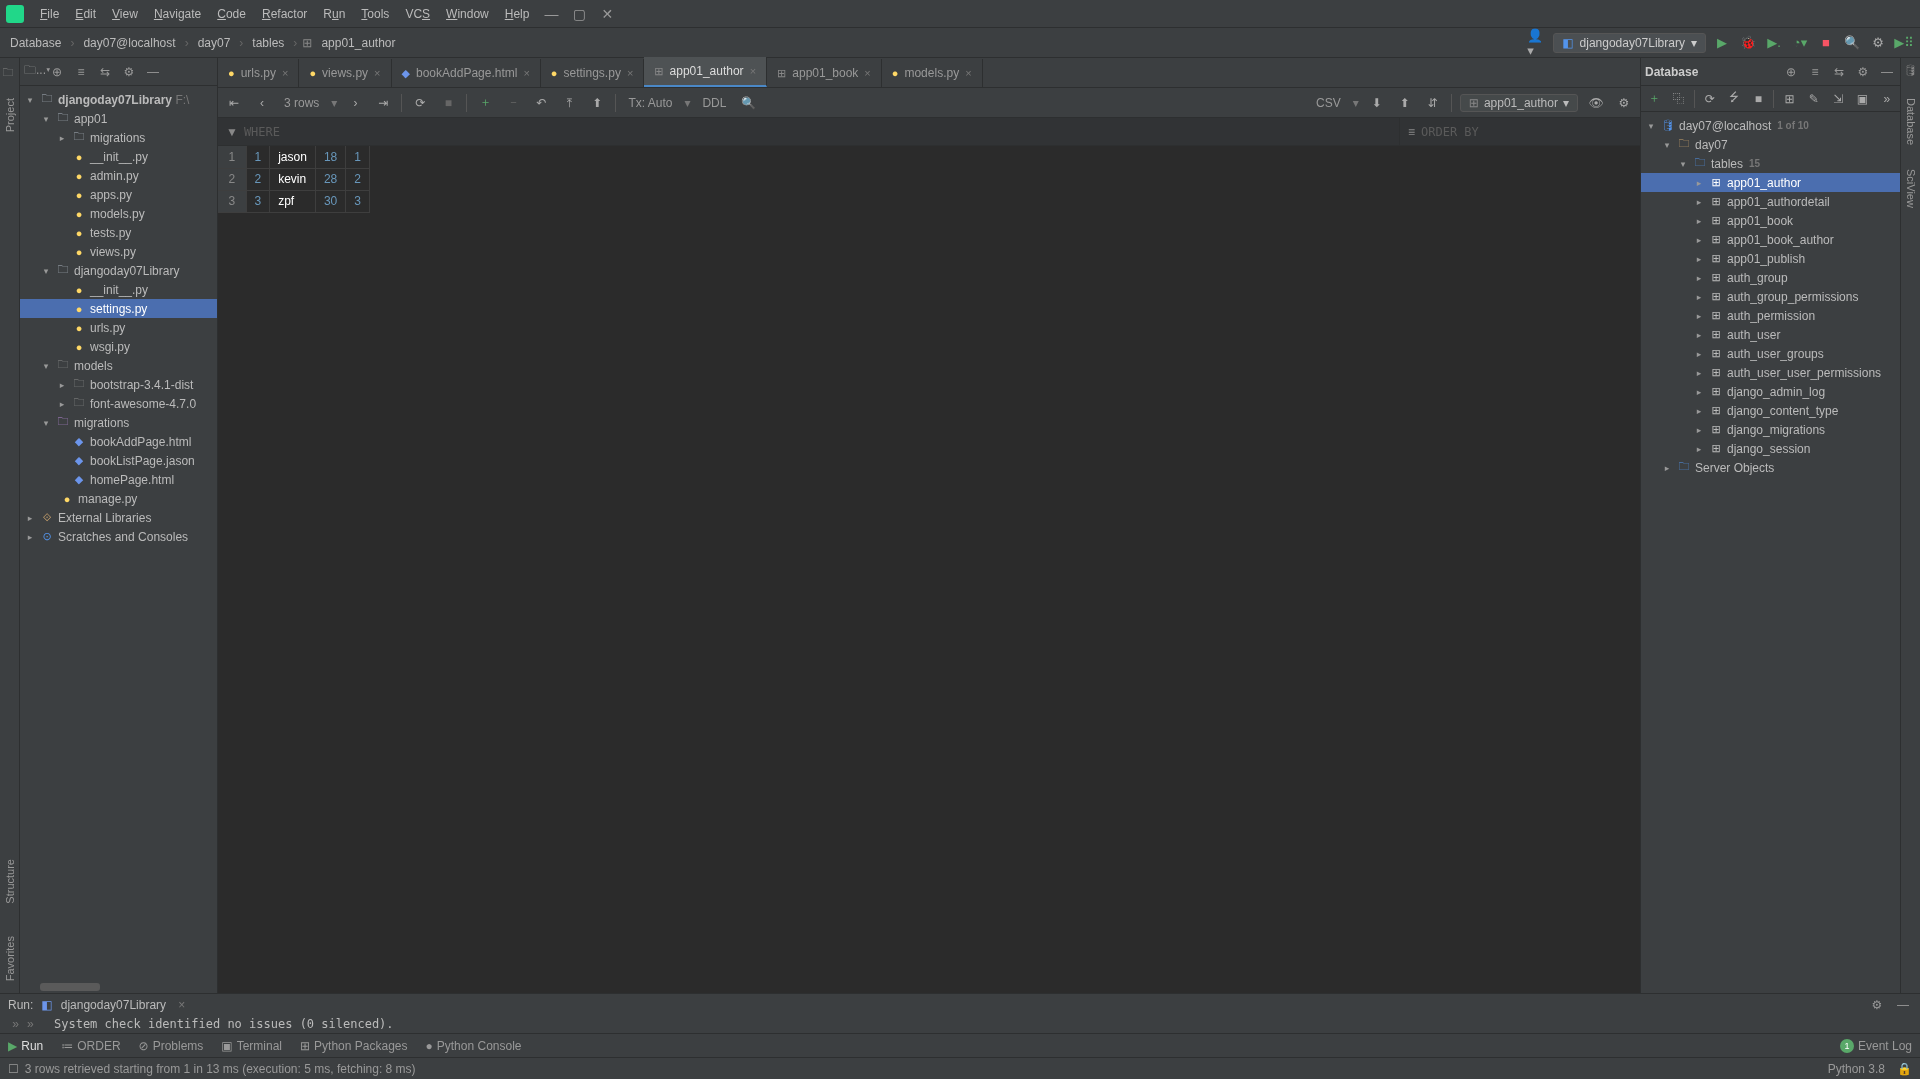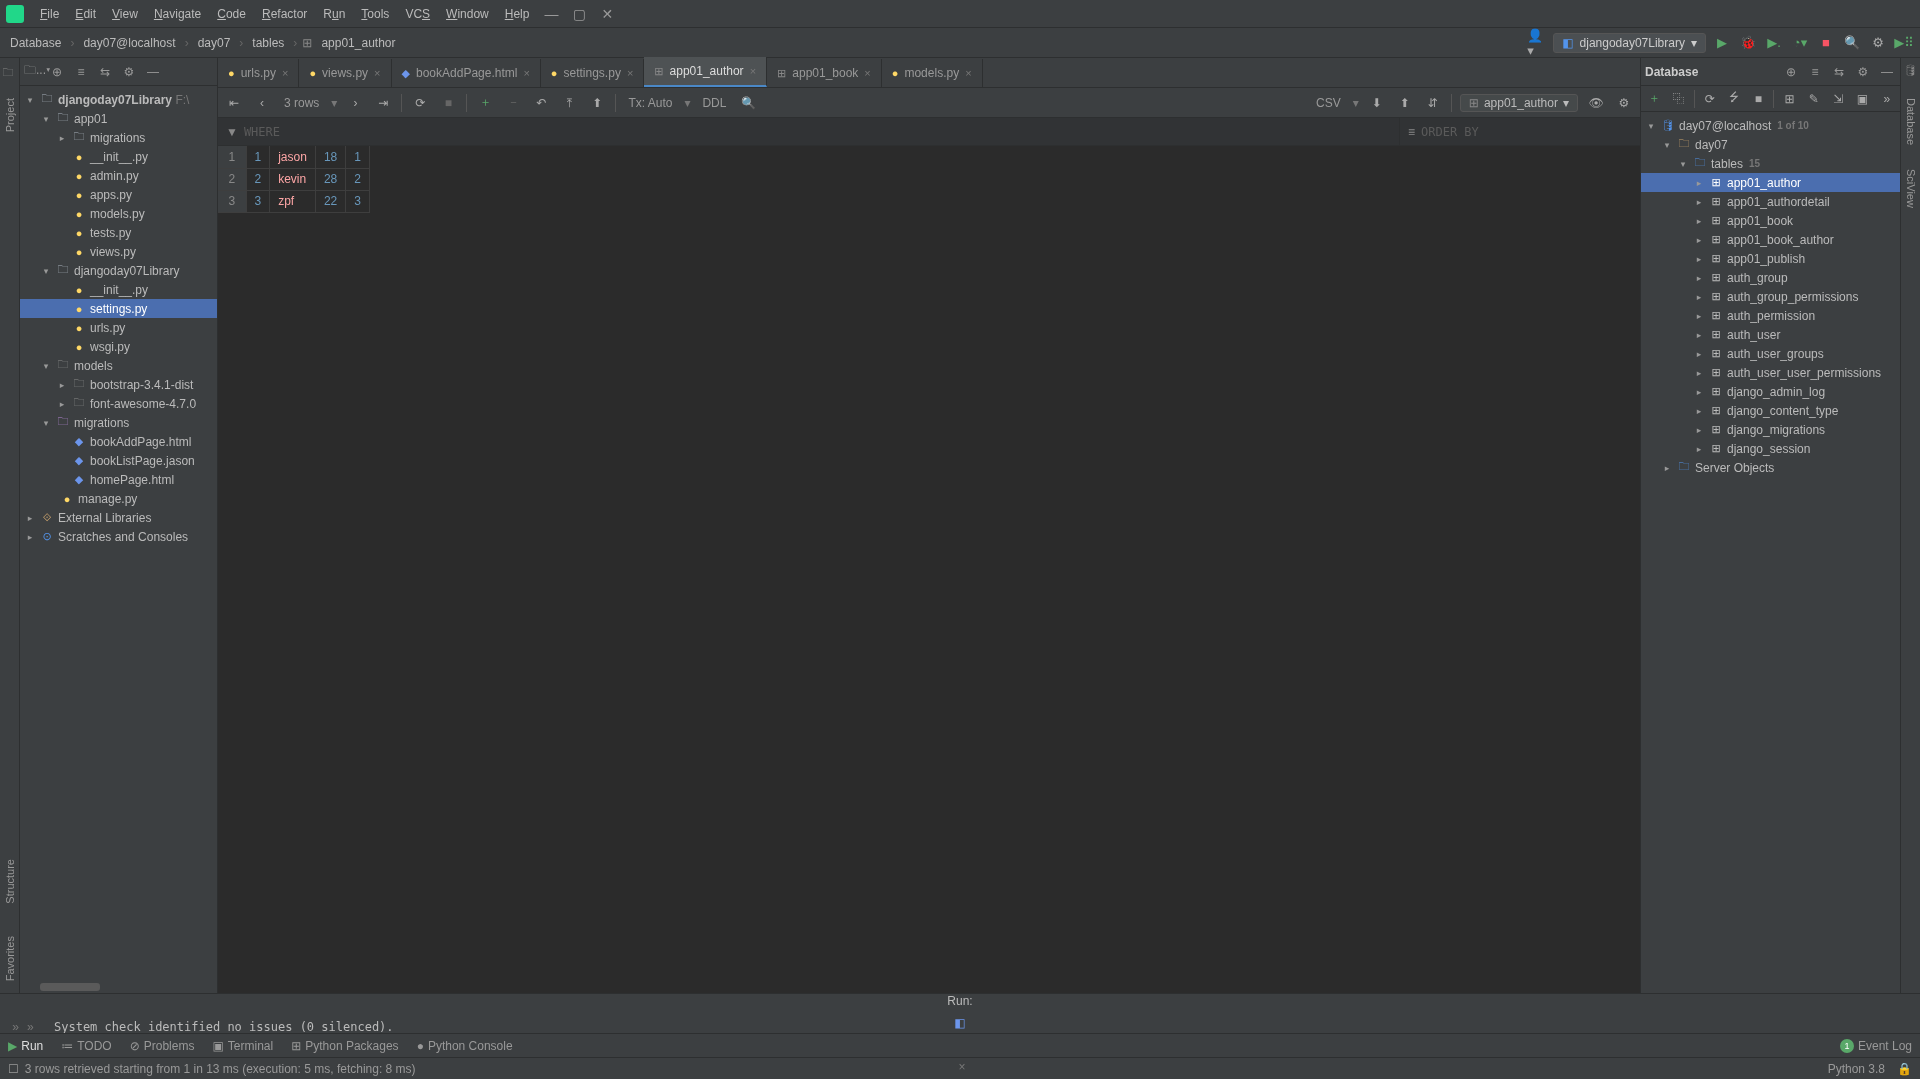--- a/index.html
+++ b/index.html
@@ -53,29 +53,29 @@
 .filter-cell input::placeholder{color:#5a5a5a;}
 .filter-cell:first-child{flex:1; border-right:1px solid #2d2f30;}
 .filter-cell:last-child{width:240px;}
 .table-wrap { flex:1; background:#2b2b2b; overflow:auto; font-family:Consolas,"Courier New",monospace;}
 table.data { border-collapse:collapse;}
 table.data th, table.data td { border-right:1px solid #3e3e3e; border-bottom:1px solid #3e3e3e; padding:2px 8px; height:22px;}
 table.data th { background:#3c3f41; color:#bbb; font-weight:normal; position:relative;}
 table.data th .sort{ position:absolute; right:3px; color:#777; font-size:8px;}
 table.data th .hicon2{ color:#888; margin-right:4px; font-size:10px;}
 table.data .rownum { background:#3c3f41; color:#888; text-align:center; width:28px;}
-table.data td { color:#fca5a5;}
+table.data td { color:#ffffff;}
 table.data td.num { text-align:right; color:#6897bb;}
 .db-panel { width:260px; background:#3c3f41; border-left:1px solid #2d2f30; display:flex; flex-direction:column;}
 .db-panel .panel-header .title{flex:1;}
 .db-tree { flex:1; overflow:auto; padding:4px 0;}
 .db-tree .tree-node.sel { background:#4b6eaf; color:#fff;}
 .badge { color:#777; font-size:10px; margin-left:6px;font-weight:bold;}
 .bottom-run { height:40px; border-top:1px solid #2d2f30; background:#3c3f41; display:flex;}
-.run-header { height:24px; display:flex; align-items:center; padding:0 8px; gap:8px;flex-direction:column;}
+.run-header { height:24px; display:flex; align-items:center; padding:0 8px; gap:8px;}
 .run-header .rlabel{ color:#bbb;}
 .run-header .hicon{ margin-left:auto; color:#999; cursor:pointer; width:18px;text-align:center;}
 .run-body { display:flex; flex:1;}
 .run-gutter { width:46px; display:flex;align-items:center;justify-content:center;gap:8px;}
 .run-output { flex:1; font-family:Consolas,monospace; color:#bbb; padding:2px 8px; overflow:hidden;}
 .bottom-tabs { height:24px; border-top:1px solid #2d2f30; display:flex; align-items:center; padding:0 8px; gap:18px; background:#3c3f41;}
 .bottom-tabs .btab{ color:#999; cursor:pointer; display:flex;align-items:center;gap:4px;}
 .bottom-tabs .btab.active{color:#ddd;}
 .bottom-tabs .right{margin-left:auto;}
 .status-bar { height:22px; border-top:1px solid #2d2f30; display:flex; align-items:center; padding:0 8px; color:#999; font-size:11px;}
@@ -363,21 +363,21 @@
               <td class="rownum">2</td>
               <td class="num">2</td>
               <td>kevin</td>
               <td class="num">28</td>
               <td class="num">2</td>
             </tr>
         <tr>
               <td class="rownum">3</td>
               <td class="num">3</td>
               <td>zpf</td>
-              <td class="num">22</td>
+              <td class="num">30</td>
               <td class="num">3</td>
             </tr>
       </tbody>
         </table>
     </div>
   </div>
 
   <div class="db-panel">
     <div class="panel-header">
       <span class="title">Database</span>
@@ -529,21 +529,21 @@
   </div>
 </div>
 
 <div class="bottom-tabs">
   <span class="btab active">
       <span class="icn-green">▶</span>
       <span>Run</span>
     </span>
   <span class="btab">
       <span>≔</span>
-      <span>TODO</span>
+      <span>ORDER</span>
     </span>
   <span class="btab">
       <span>⊘</span>
       <span>Problems</span>
     </span>
   <span class="btab">
       <span>▣</span>
       <span>Terminal</span>
     </span>
   <span class="btab">

